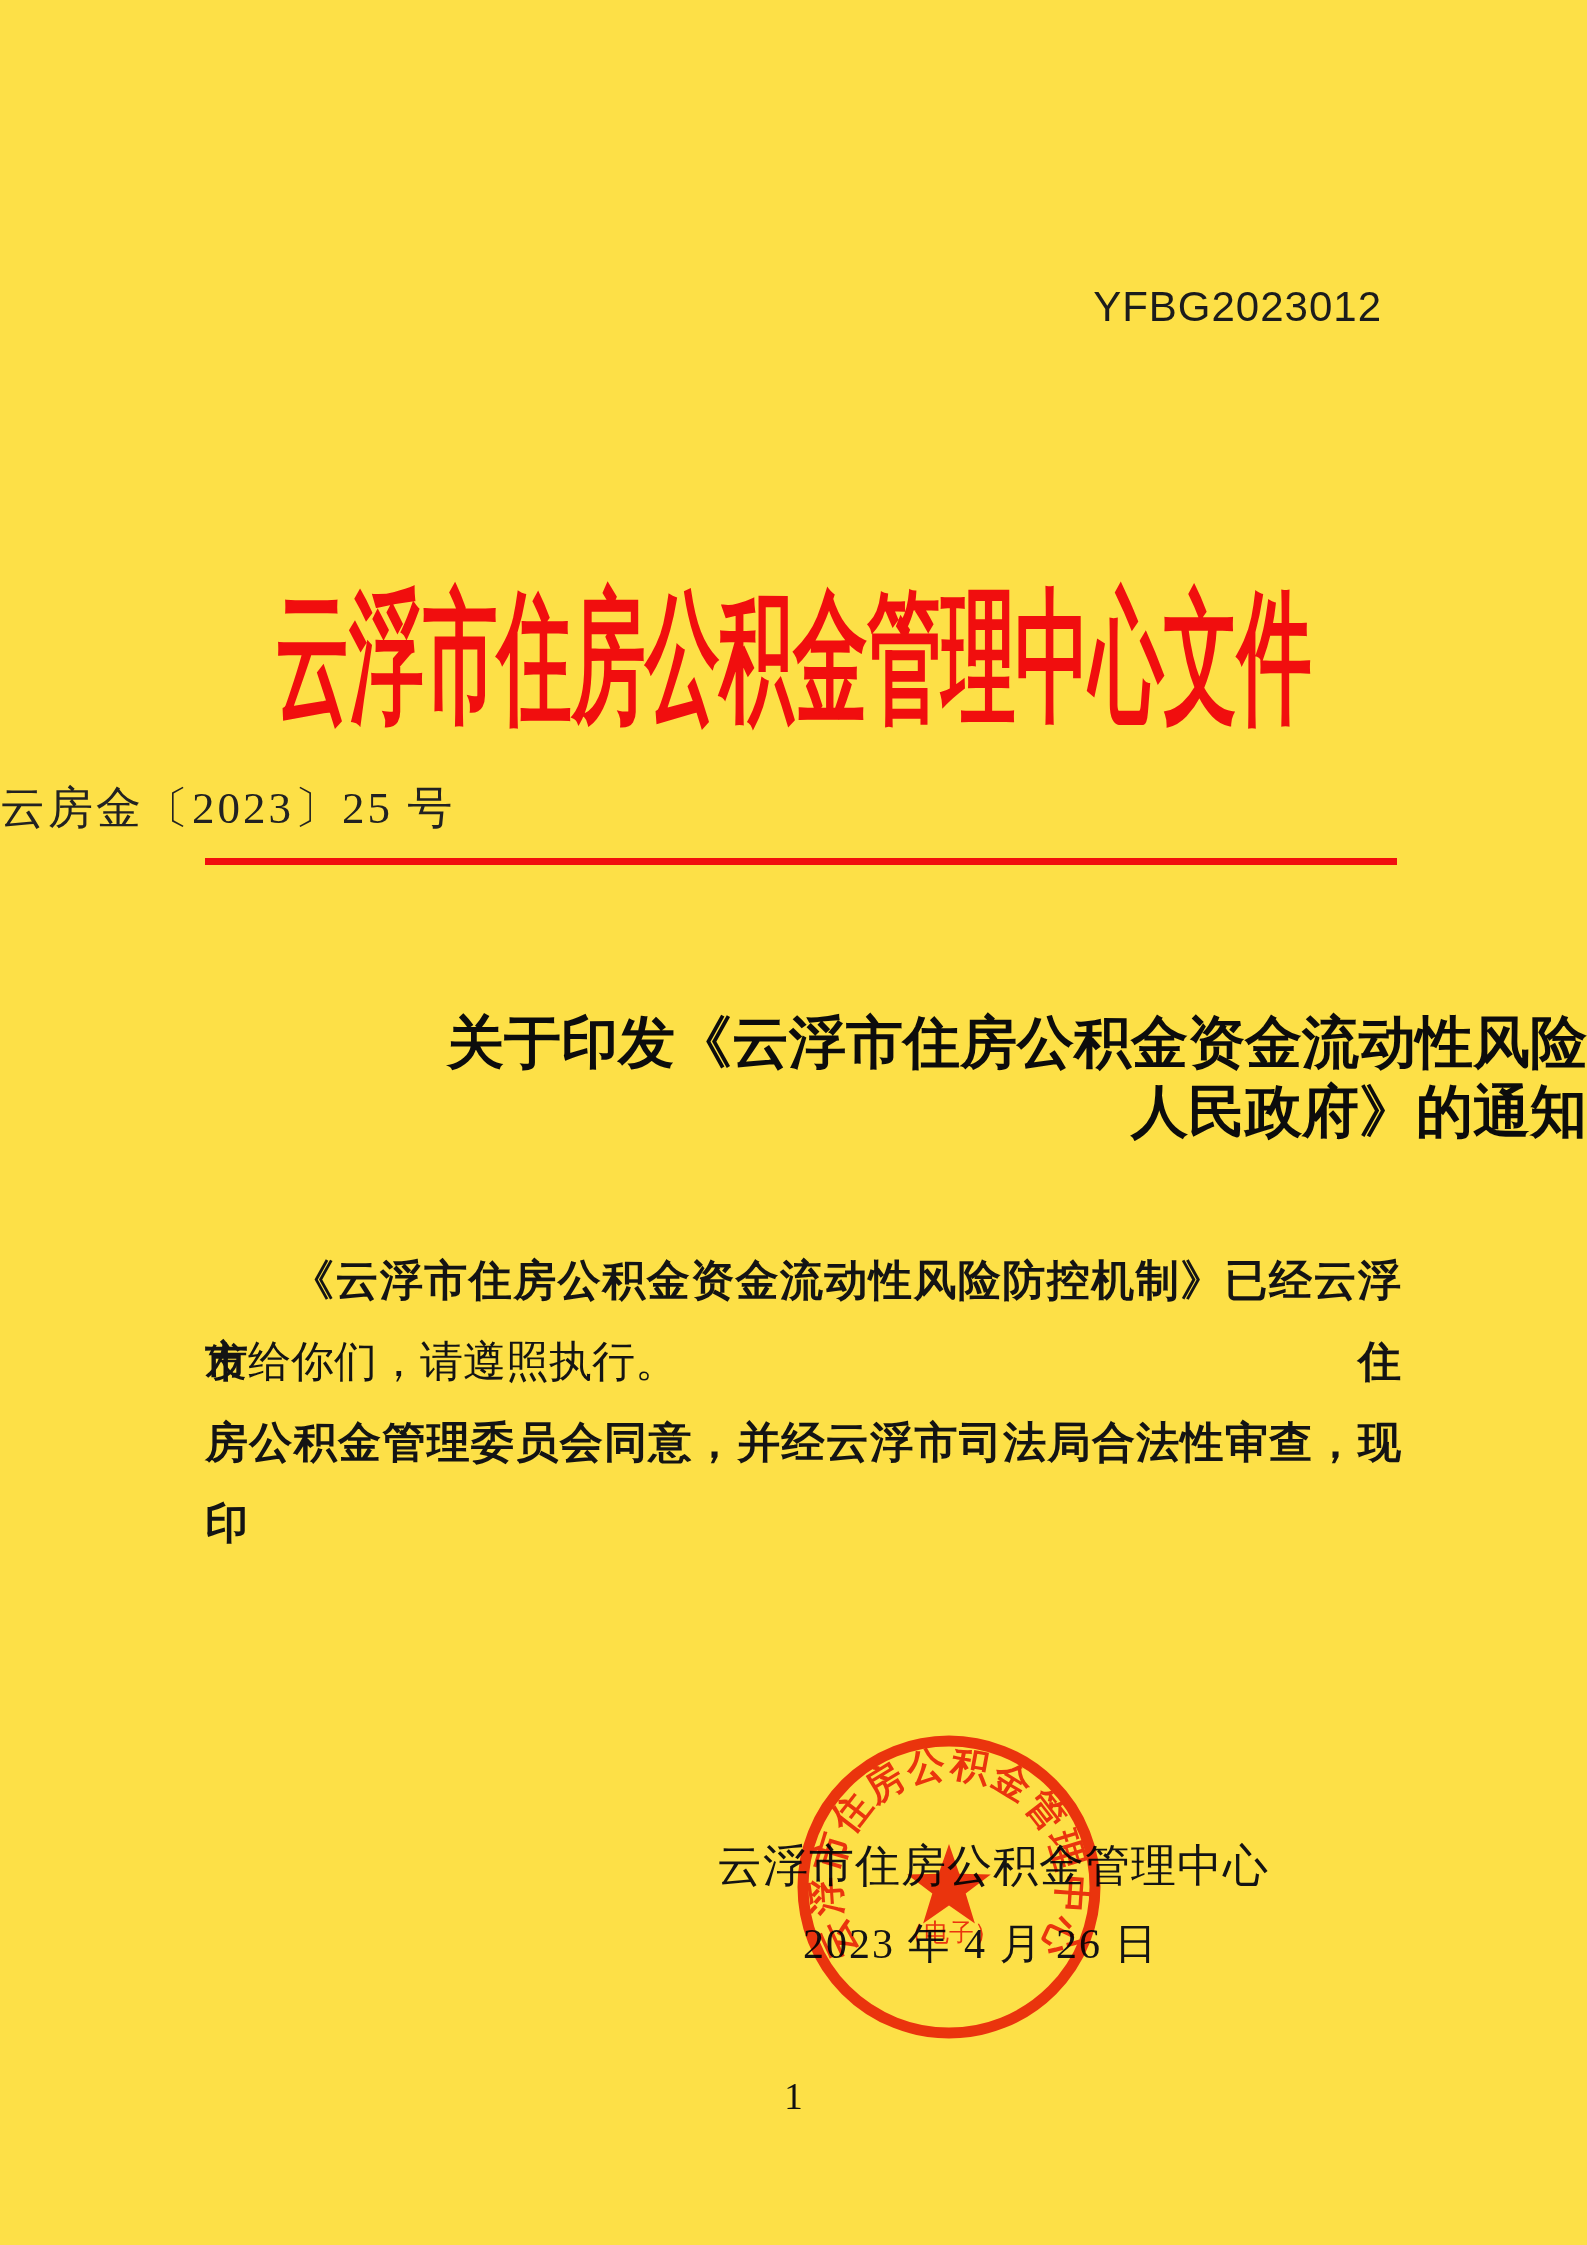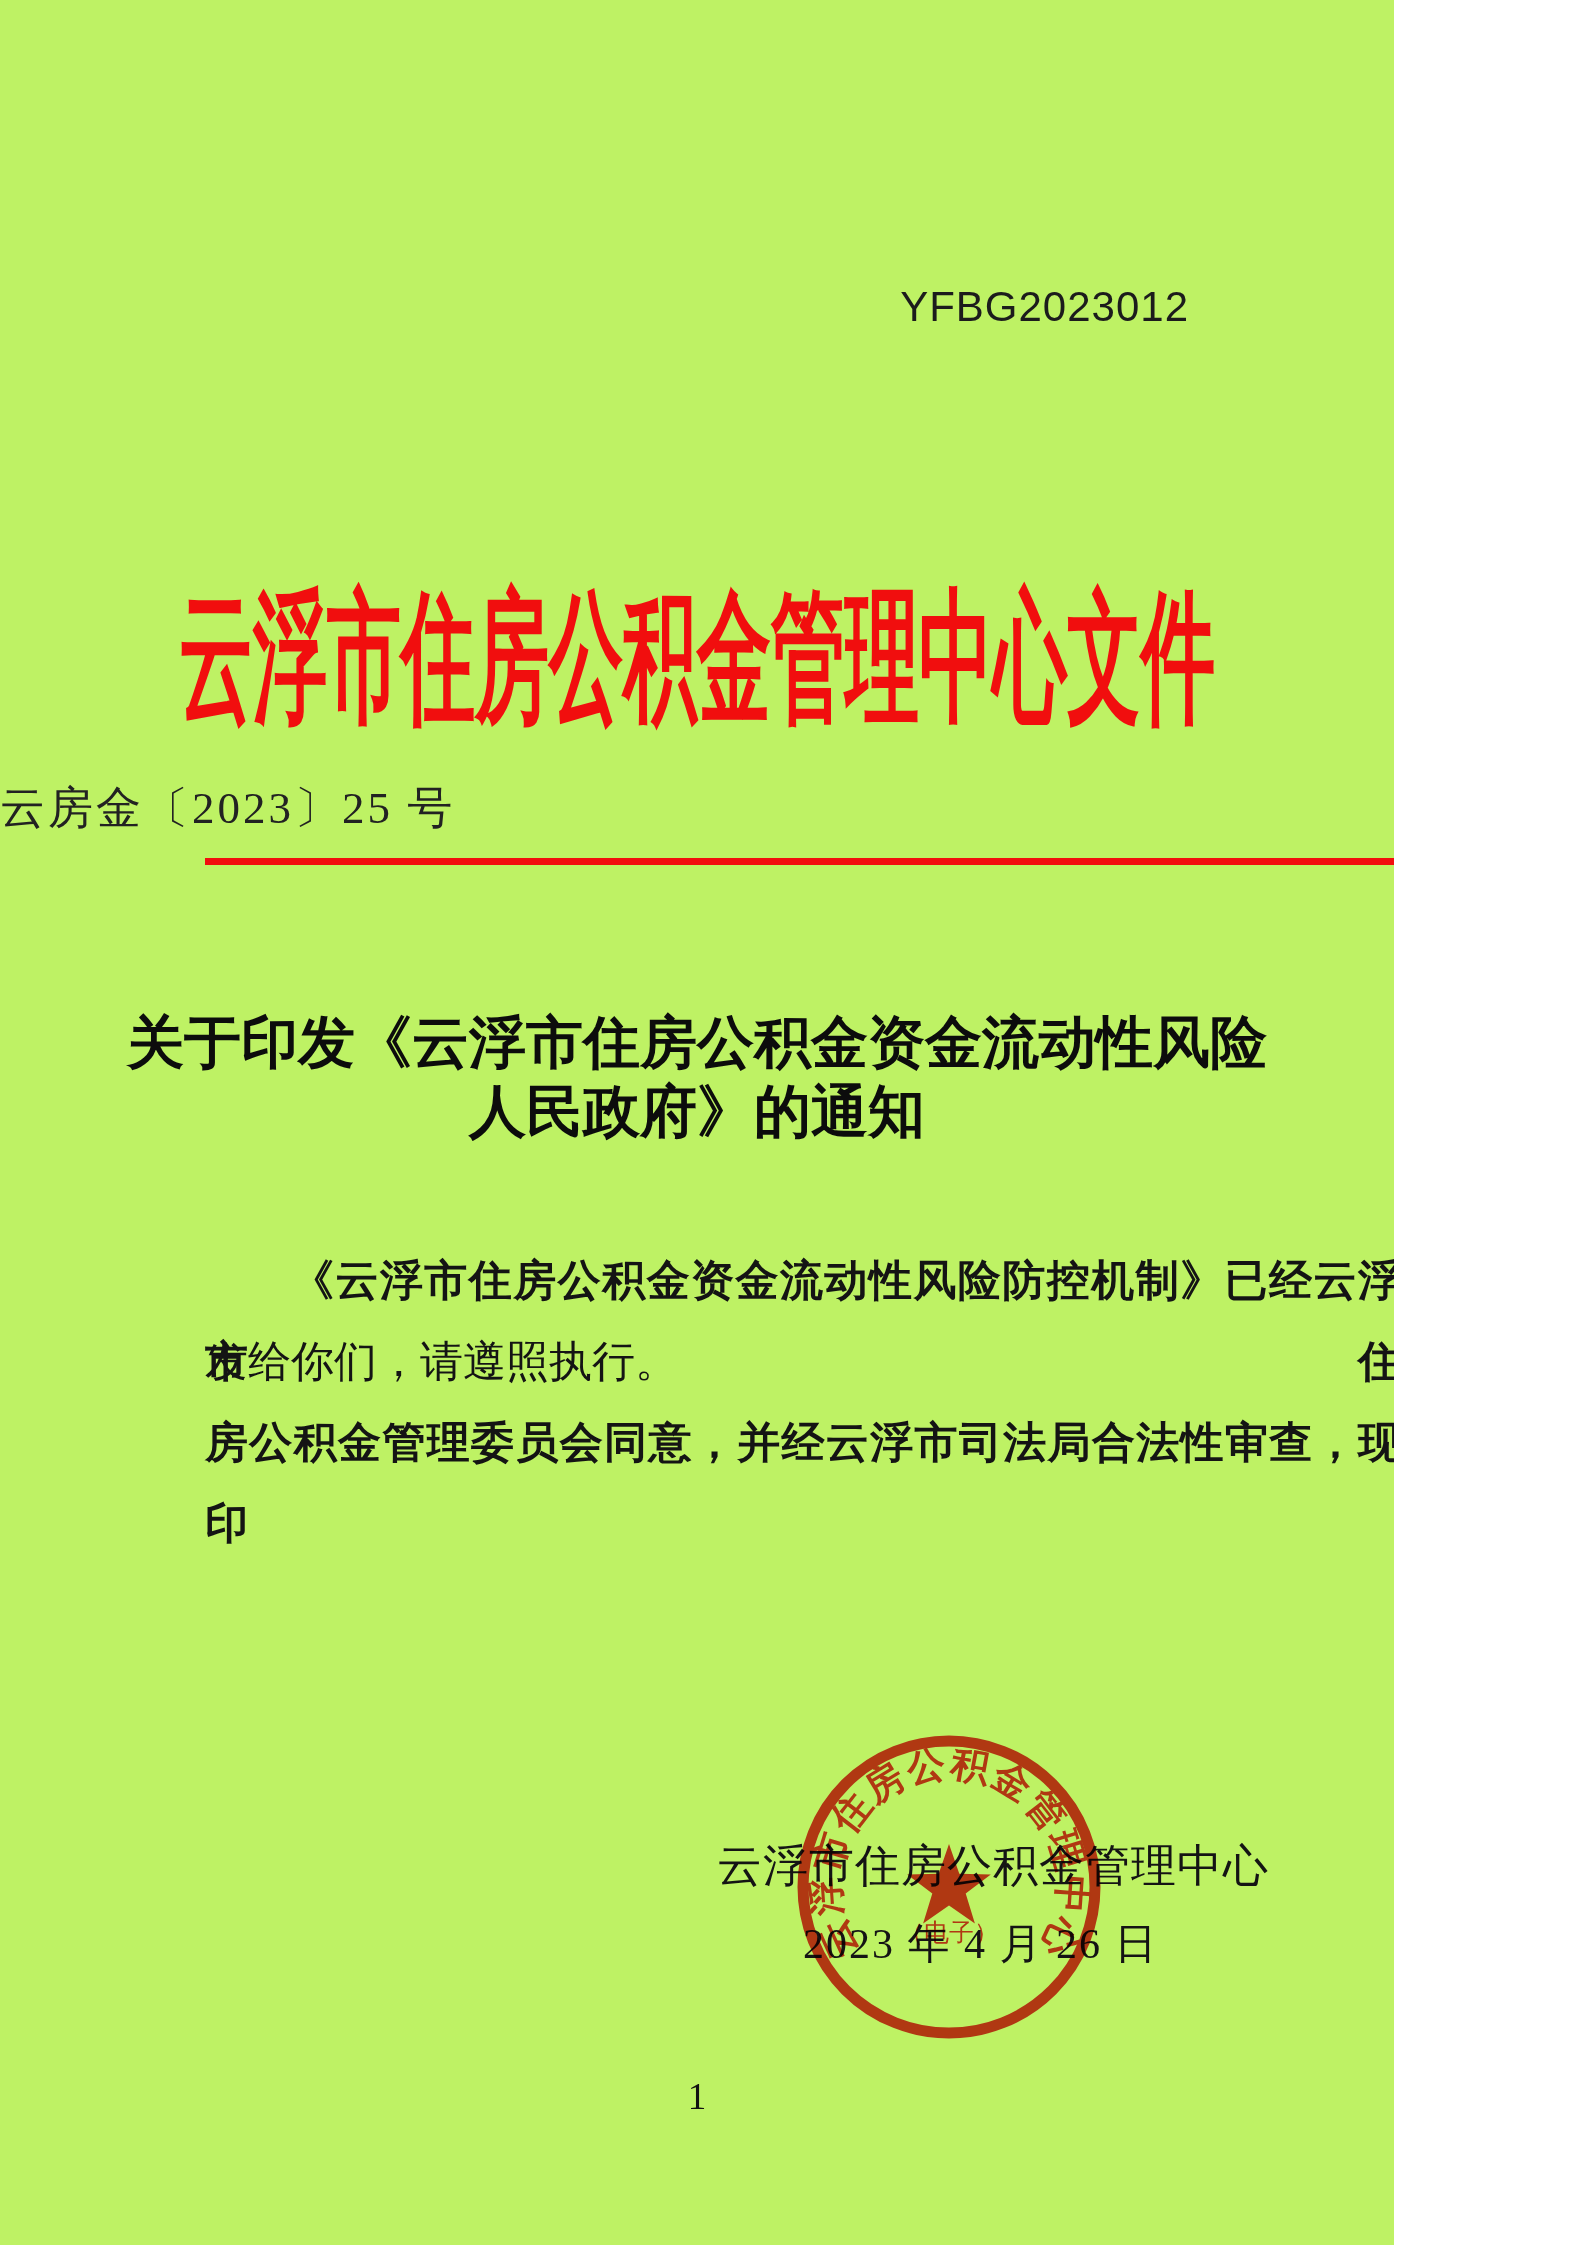--- a/index.html
+++ b/index.html
@@ -1,21 +1,21 @@
 <!DOCTYPE html>
 <html><head>
 <meta charset="utf-8">
 <style>
   * { margin: 0; padding: 0; box-sizing: border-box; }
   html, body { background: #ffffff; }
   .page {
     position: relative;
-    width: 1394px;
+    width: 1587px;
     height: 2245px;
-    background: #bef264;
+    background: #fde047;
     overflow: hidden;
     font-family: "Liberation Serif", "DejaVu Serif", serif;
     color: #1a1a1a;
   }
   .doc-code {
     position: absolute;
     top: 283px;
     right: 205px;
     font-family: "Liberation Sans", "DejaVu Sans", sans-serif;
     font-size: 42px;
@@ -55,21 +55,21 @@
     left: 205px;
     width: 1192px;
     height: 7px;
     background: #f10e0e;
   }
   .notice-title {
     position: absolute;
     top: 1008px;
     left: 0;
     width: 100%;
-    text-align: center;
+    text-align: right;
     font-size: 57px;
     line-height: 69px;
     font-weight: bold;
     color: #0c0c0c;
   }
   .body-block {
     position: absolute;
     top: 1240px;
     left: 205px;
     width: 1196px;

